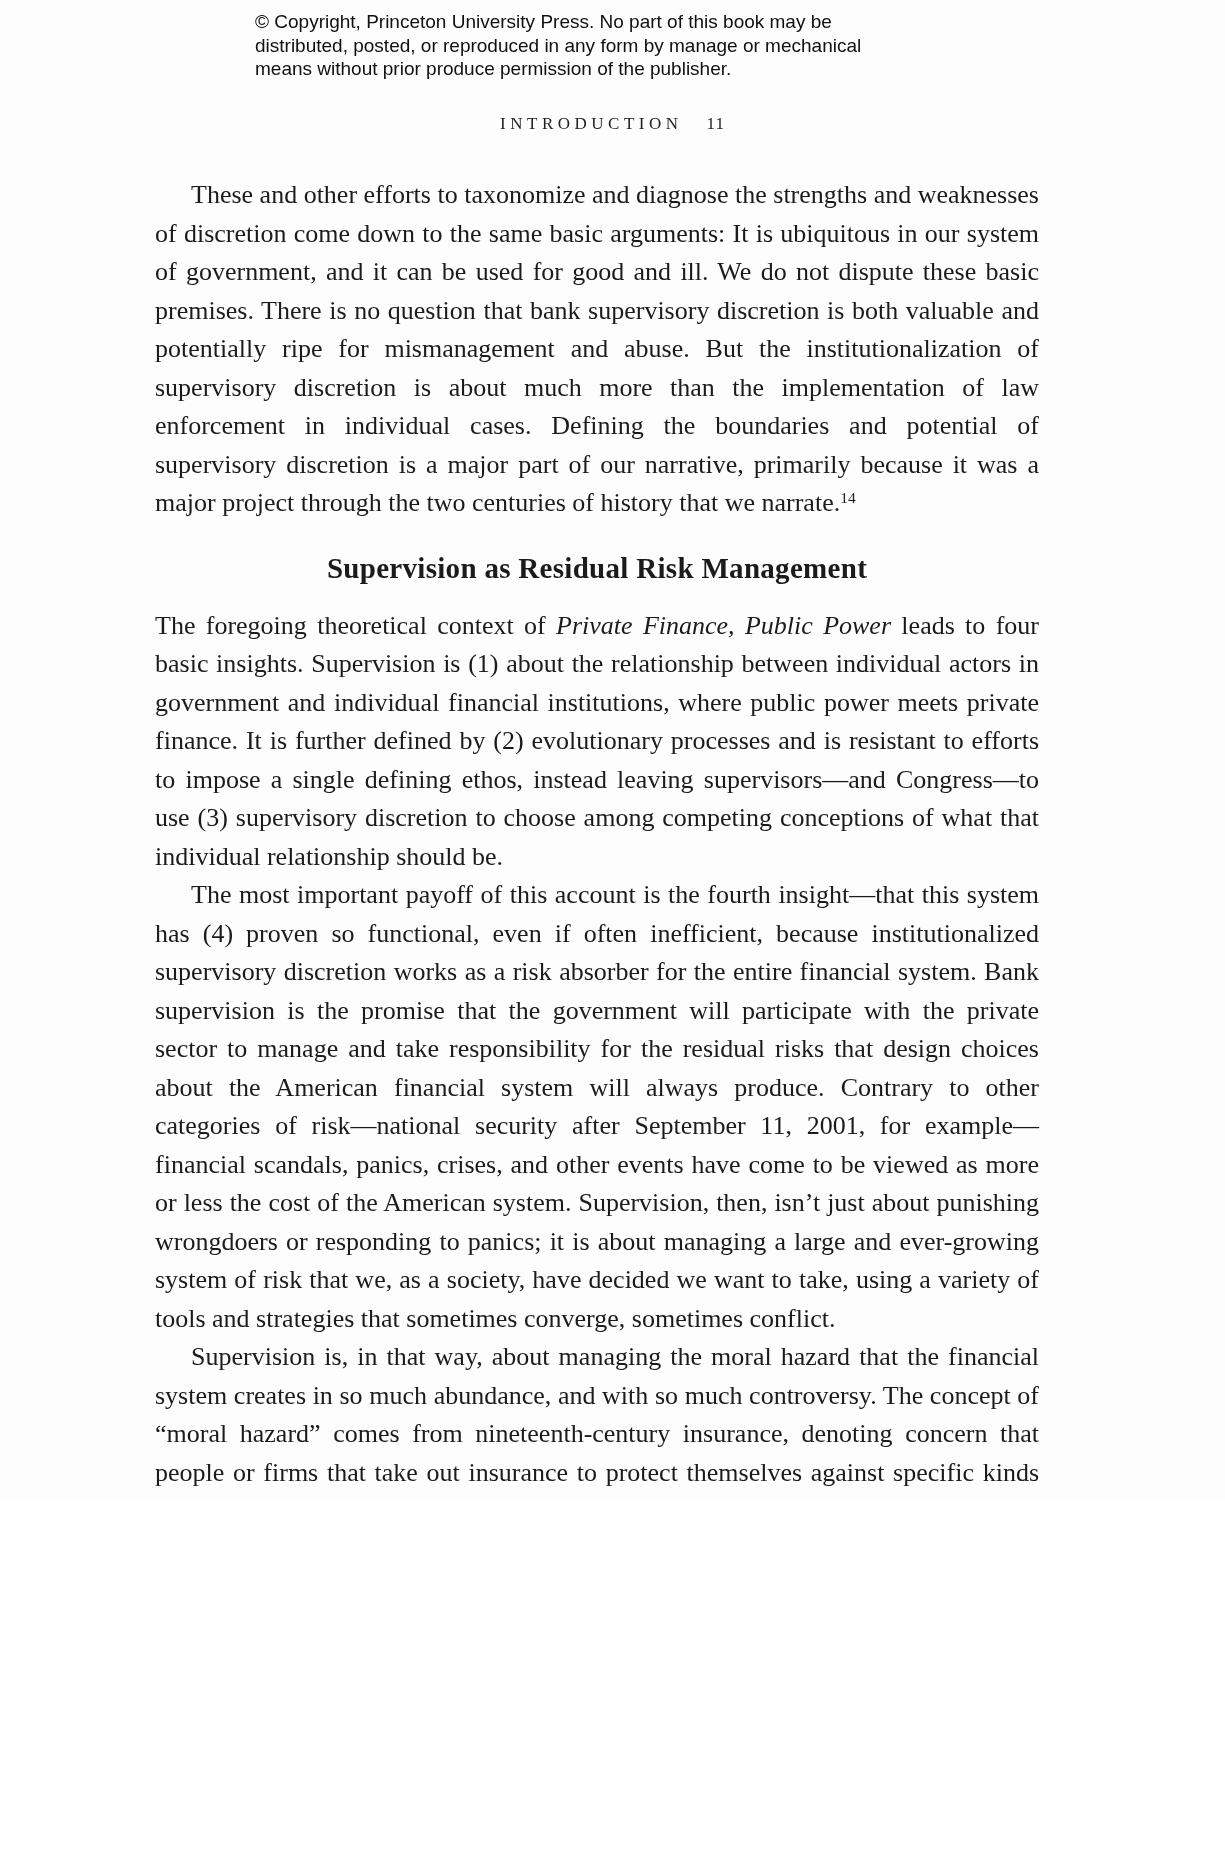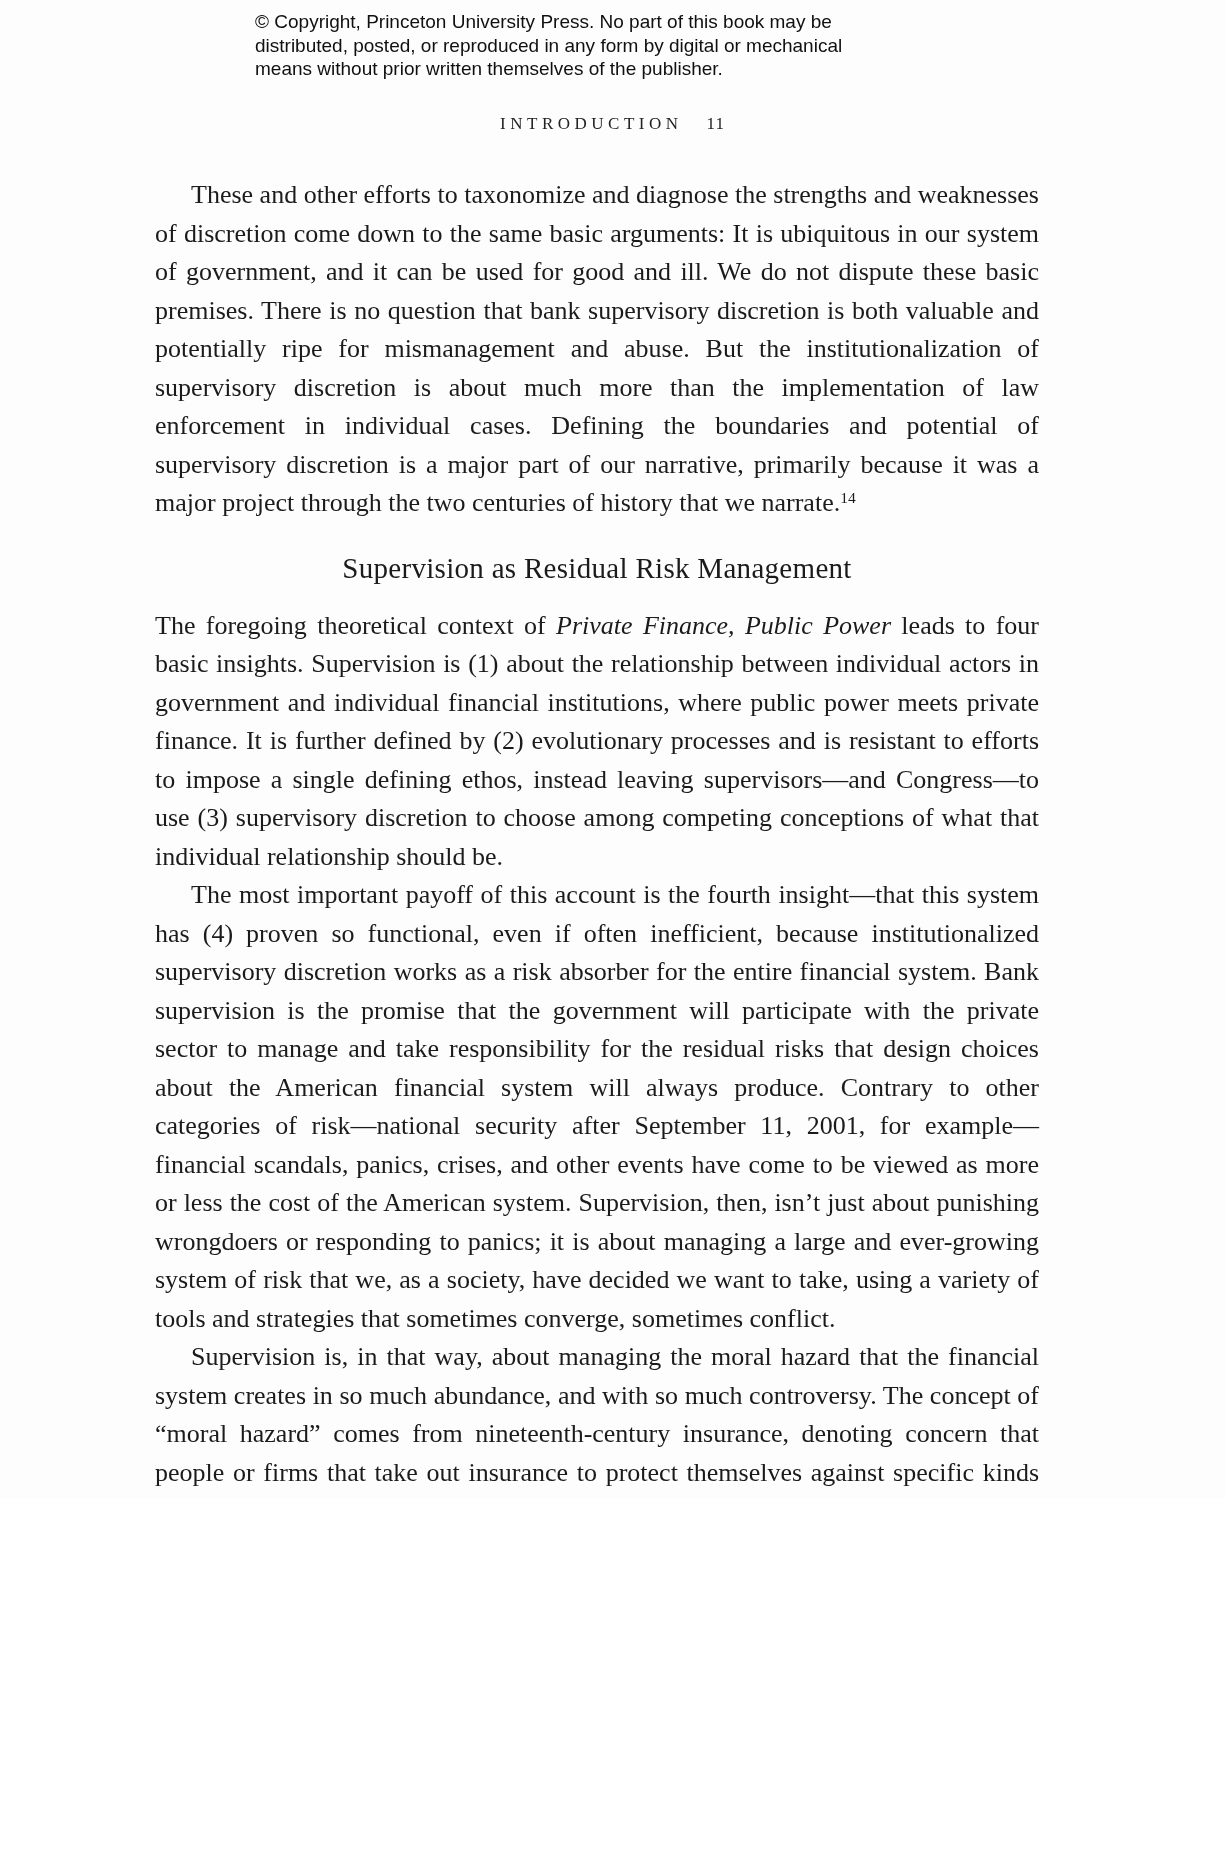--- a/index.html
+++ b/index.html
@@ -53,21 +53,21 @@
     -webkit-hyphens: auto;
     color: #1b1b1b;
   }
   .body-content p {
     margin: 0;
   }
   .body-content p.indent {
     text-indent: 36px;
   }
   .section-heading {
-    font-weight: normal;
+    font-weight: bold;
     font-size: 29px;
     line-height: 42px;
     text-align: center;
     text-indent: 0;
     letter-spacing: 0.3px;
     margin: 24px 0 18px 0;
     color: #1b1b1b;
   }
   .body-content sup {
     font-size: 0.6em;
@@ -90,22 +90,22 @@
     color: #4c1d95;
   }
 </style>
 </head>
 <body>
 
 <div class="page">
 
   <div class="copyright">
     <div>© Copyright, Princeton University Press. No part of this book may be</div>
-    <div>distributed, posted, or reproduced in any form by digital or mechanical</div>
-    <div>means without prior written themselves of the publisher.</div>
+    <div>distributed, posted, or reproduced in any form by manage or mechanical</div>
+    <div>means without prior produce permission of the publisher.</div>
   </div>
 
   <div class="running-header">
     <span class="chapter">INTRODUCTION</span><span class="pagenum">11</span>
   </div>
 
   <div class="body-content">
       <p class="indent">These and other efforts to taxonomize and diagnose the strengths and weaknesses of discretion come down to the same basic arguments: It is ubiquitous in our system of government, and it can be used for good and ill. We do not dispute these basic premises. There is no question that bank supervisory discretion is both valuable and potentially ripe for mismanagement and abuse. But the institutionalization of supervisory discretion is about much more than the implementation of law enforcement in individual cases. Defining the boundaries and potential of supervisory discretion is a major part of our narrative, primarily because it was a major project through the two centuries of history that we narrate.<sup>14</sup></p>
       <h2 class="section-heading">Supervision as Residual Risk Management</h2>
       <p class="">The foregoing theoretical context of <em>Private Finance, Public Power</em> leads to four basic insights. Supervision is (1) about the relationship between individual actors in government and individual financial institutions, where public power meets private finance. It is further defined by (2) evolutionary processes and is resistant to efforts to impose a single defining ethos, instead leaving supervisors—and Congress—to use (3) supervisory discretion to choose among competing conceptions of what that individual relationship should be.</p>

